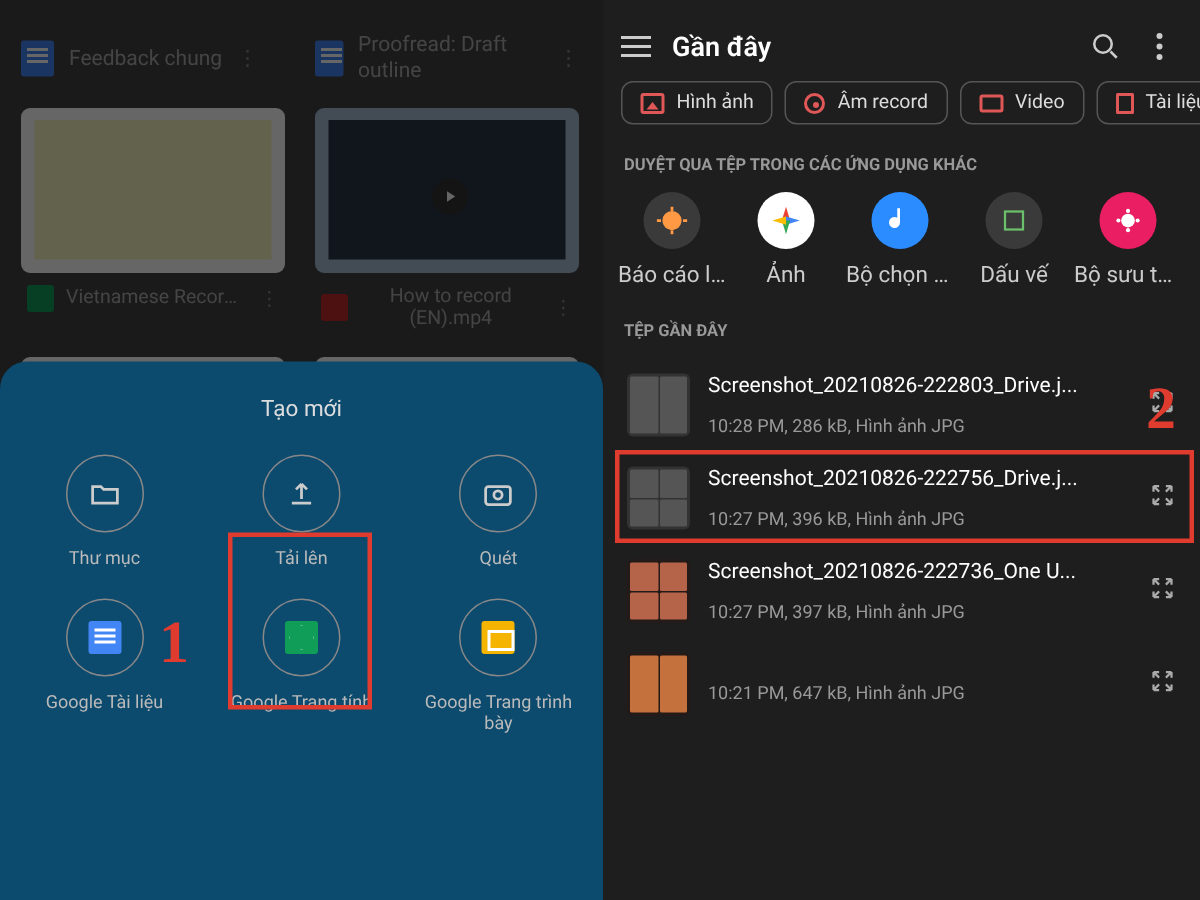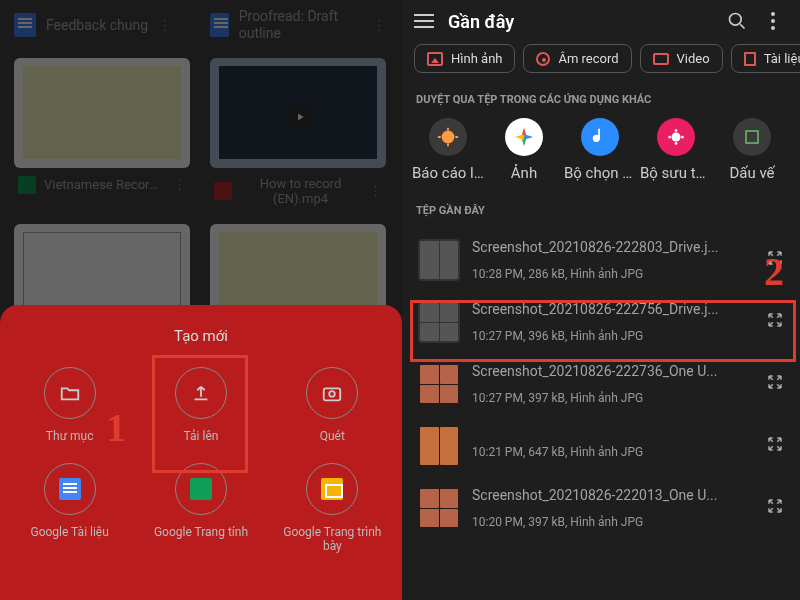--- a/index.html
+++ b/index.html
@@ -39,40 +39,40 @@
   display: flex; align-items: center; gap: 8px; padding: 8px 4px;
   color: #aaa; font-size: 13px; width: 100%;
 }
 .file-icon { width: 18px; height: 18px; flex-shrink: 0; }
 .file-icon.sheets { background: #0f9d58; border-radius: 2px; }
 .file-icon.video { background: #c02a2a; border-radius: 2px; }
 .file-name { flex: 1; overflow: hidden; text-overflow: ellipsis; white-space: nowrap; }
 .file-more { color: #888; }
 
 .top-bar-left {
-  display: flex; gap: 20px; padding: 8px 14px 16px 14px;
+  display: flex; gap: 20px; padding: 8px 14px 16px 14px; margin-top: 14px;
 }
 .top-item {
   display: flex; align-items: center; gap: 10px;
   color: #aaa; font-size: 14px;
   width: 176px;
 }
 .top-item .doc-icon {
   width: 22px; height: 24px; background: #4285f4; border-radius: 2px;
   position: relative;
 }
 .doc-icon::after {
   content: ""; position: absolute; left: 4px; top: 5px;
   width: 14px; height: 2px; background: #fff; box-shadow: 0 4px 0 #fff, 0 8px 0 #fff;
 }
 
 
 .sheet {
   position: absolute; left: 0; right: 0; bottom: 0;
-  height: 295px; background: #b91c1c;
+  height: 359px; background: #0c4a6e;
   border-top-left-radius: 18px; border-top-right-radius: 18px;
   padding: 22px 14px 14px 14px;
 }
 .sheet-title { text-align: center; color: #ddd; font-size: 15px; margin-bottom: 22px; }
 .sheet-grid {
   display: grid; grid-template-columns: repeat(3, 1fr); row-gap: 30px; column-gap: 10px;
   justify-items: center;
   gap: 20px;
 }
 .sheet-item {
@@ -92,21 +92,21 @@
   background: linear-gradient(#0f9d58,#0f9d58), linear-gradient(#fff,#fff), linear-gradient(#fff,#fff);
   background-size: 100% 100%, 100% 2px, 2px 100%;
   background-position: 0 0, 0 50%, 50% 0;
   background-repeat: no-repeat; }
 .sq.slides { background: #f4b400; position: relative; }
 .sq.slides::after { content:""; position:absolute; left:4px; top:6px; width:14px; height:10px; border:2px solid #fff; }
 
 
 .rp-header {
   display: flex; align-items: center; gap: 14px;
-  padding: 10px 16px 6px 12px;
+  padding: 20px 16px 6px 12px;
 }
 .rp-title { flex: 1; font-size: 18px; font-weight: 600; color: #fff; }
 .icon-btn { width: 22px; height: 22px; display: flex; align-items: center; justify-content: center; }
 .icon-btn svg { width: 20px; height: 20px; stroke: #ccc; fill: none; stroke-width: 2; }
 .hamburger { width: 20px; height: 14px; display: flex; flex-direction: column; justify-content: space-between; }
 .hamburger span { height: 2px; background: #ccc; width: 100%; }
 .dots { display: flex; flex-direction: column; gap: 3px; align-items: center; }
 .dots span { width: 4px; height: 4px; background: #ccc; border-radius: 50%; }
 
 .chips {
@@ -144,21 +144,21 @@
 .list-item {
   display: flex; align-items: center; gap: 12px;
   padding: 10px 12px;
 }
 .li-thumb {
   width: 42px; height: 42px; background: #333; border-radius: 4px;
   display: flex; flex-wrap: wrap; padding: 2px; gap: 1px;
 }
 .li-thumb span { background: #555; border-radius: 1px; flex: 1 1 45%; min-width: 8px; }
 .li-body { flex: 1; min-width: 0; }
-.li-name { font-size: 14px; color: #a3a3a3; white-space: nowrap; overflow: hidden; text-overflow: ellipsis; }
+.li-name { font-size: 14px; color: #ffffff; white-space: nowrap; overflow: hidden; text-overflow: ellipsis; }
 .li-meta { font-size: 12px; color: #999; margin-top: 12px; }
 .li-expand svg { width: 18px; height: 18px; stroke: #aaa; fill: none; stroke-width: 2; }
 
 
 .annotation-box {
   position: absolute; border: 3px solid #e03b2f; pointer-events: none;
 }
 .annotation-num {
   position: absolute; color: #e03b2f; font-size: 40px; font-weight: 700;
   font-family: Georgia, serif; pointer-events: none;
@@ -339,39 +339,39 @@
     </div>
     <div class="app-item">
       <div class="app-icon" style="background:#2a8cff;">
         <svg width="22" height="22" viewBox="0 0 24 24" fill="#fff">
             <path d="M12 3v10.5a4 4 0 11-2-3.5V3h2z"></path>
           </svg>
       </div>
       <div class="app-label">Bộ chọn âm tha...</div>
     </div>
     <div class="app-item">
+      <div class="app-icon" style="background:#3a3a3a;">
+        <svg width="18" height="18" viewBox="0 0 24 24" stroke="#6cc06c" fill="none" stroke-width="2">
+            <rect x="4" y="4" width="16" height="16"></rect>
+          </svg>
+      </div>
+      <div class="app-label">Dấu vế</div>
+    </div>
+    <div class="app-item">
       <div class="app-icon" style="background:#e91e63;">
         <svg width="22" height="22" viewBox="0 0 24 24" fill="#fff">
             <circle cx="12" cy="12" r="5"></circle>
             <circle cx="12" cy="5" r="1.5"></circle>
             <circle cx="12" cy="19" r="1.5"></circle>
             <circle cx="5" cy="12" r="1.5"></circle>
             <circle cx="19" cy="12" r="1.5"></circle>
           </svg>
       </div>
       <div class="app-label">Bộ sưu tập</div>
     </div>
-    <div class="app-item">
-      <div class="app-icon" style="background:#3a3a3a;">
-        <svg width="18" height="18" viewBox="0 0 24 24" stroke="#6cc06c" fill="none" stroke-width="2">
-            <rect x="4" y="4" width="16" height="16"></rect>
-          </svg>
-      </div>
-      <div class="app-label">Dấu vế</div>
-    </div>
   </div>
 
   <div class="rp-section-label">TỆP GẦN ĐÂY</div>
   <div class="file-list">
     <div class="list-item">
       <div class="li-thumb">
           <span></span>
           <span></span>
         </div>
       <div class="li-body">
@@ -425,36 +425,19 @@
         </div>
       <div class="li-body">
         <div class="li-meta">10:21 PM, 647 kB, Hình ảnh JPG</div>
       </div>
       <div class="li-expand">
         <svg viewBox="0 0 24 24">
             <path d="M4 4l5 5M4 4v5M4 4h5M20 20l-5-5M20 20v-5M20 20h-5M20 4l-5 5M20 4v5M20 4h-5M4 20l5-5M4 20v-5M4 20h5"></path>
           </svg>
       </div>
     </div>
-    <div class="list-item">
-      <div class="li-thumb" style="background:#241a18;">
-          <span style="background:#b5644a"></span>
-          <span style="background:#b5644a"></span>
-          <span style="background:#b5644a"></span>
-          <span style="background:#b5644a"></span>
-        </div>
-      <div class="li-body">
-        <div class="li-name">Screenshot_20210826-222013_One U...</div>
-        <div class="li-meta">10:20 PM, 397 kB, Hình ảnh JPG</div>
-      </div>
-      <div class="li-expand">
-        <svg viewBox="0 0 24 24">
-            <path d="M4 4l5 5M4 4v5M4 4h5M20 20l-5-5M20 20v-5M20 20h-5M20 4l-5 5M20 4v5M20 4h-5M4 20l5-5M4 20v-5M4 20h5"></path>
-          </svg>
-      </div>
-    </div>
   </div>
 </div>
 
 <div class="annotation-box" style="left:152px; top:355px; width:96px; height:118px;"></div>
 <div class="annotation-num" style="left:106px; top:404px;">1</div>
 <div class="annotation-box" style="left:410px; top:300px; width:386px; height:62px;"></div>
 <div class="annotation-num" style="left:764px; top:248px;">2</div>
 
 </body></html>

